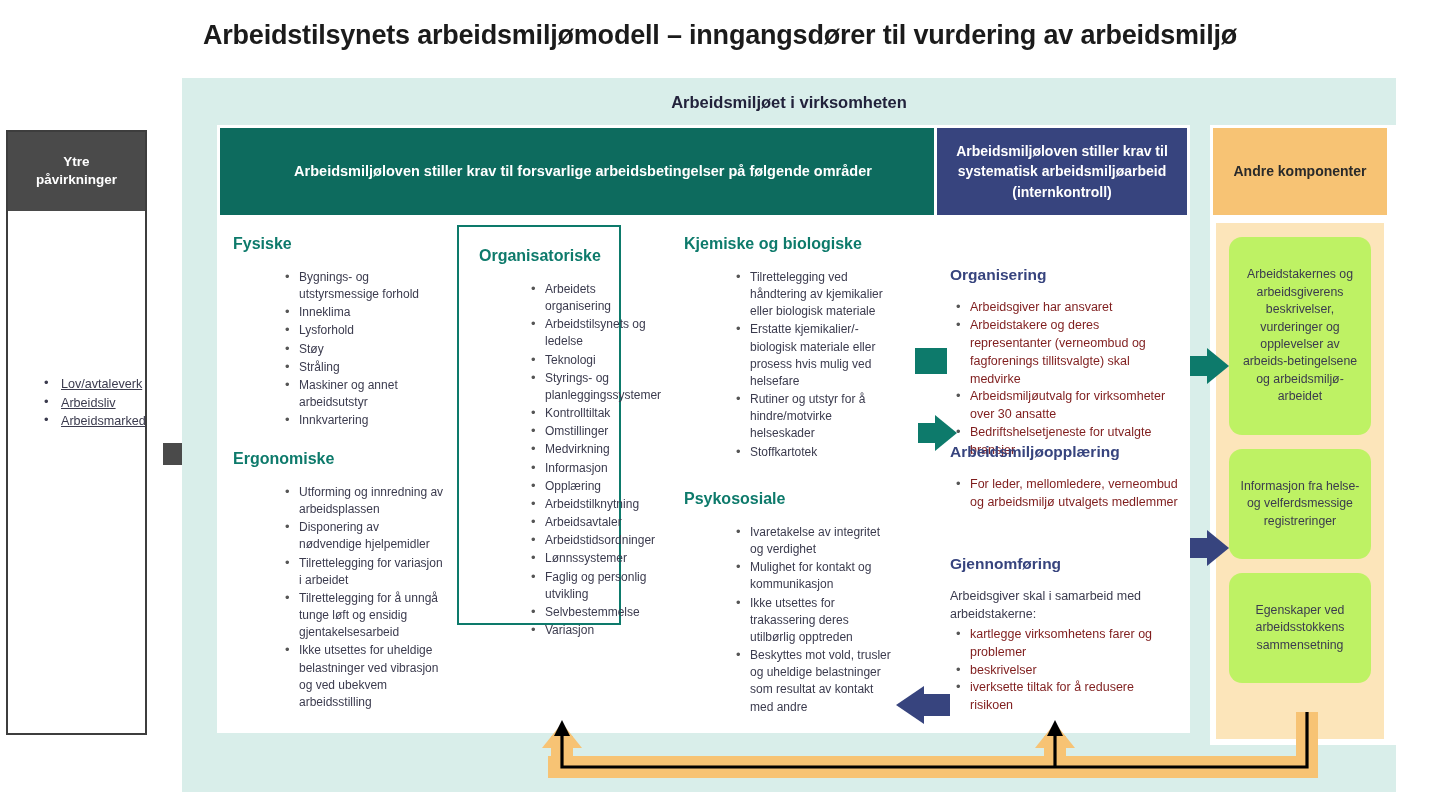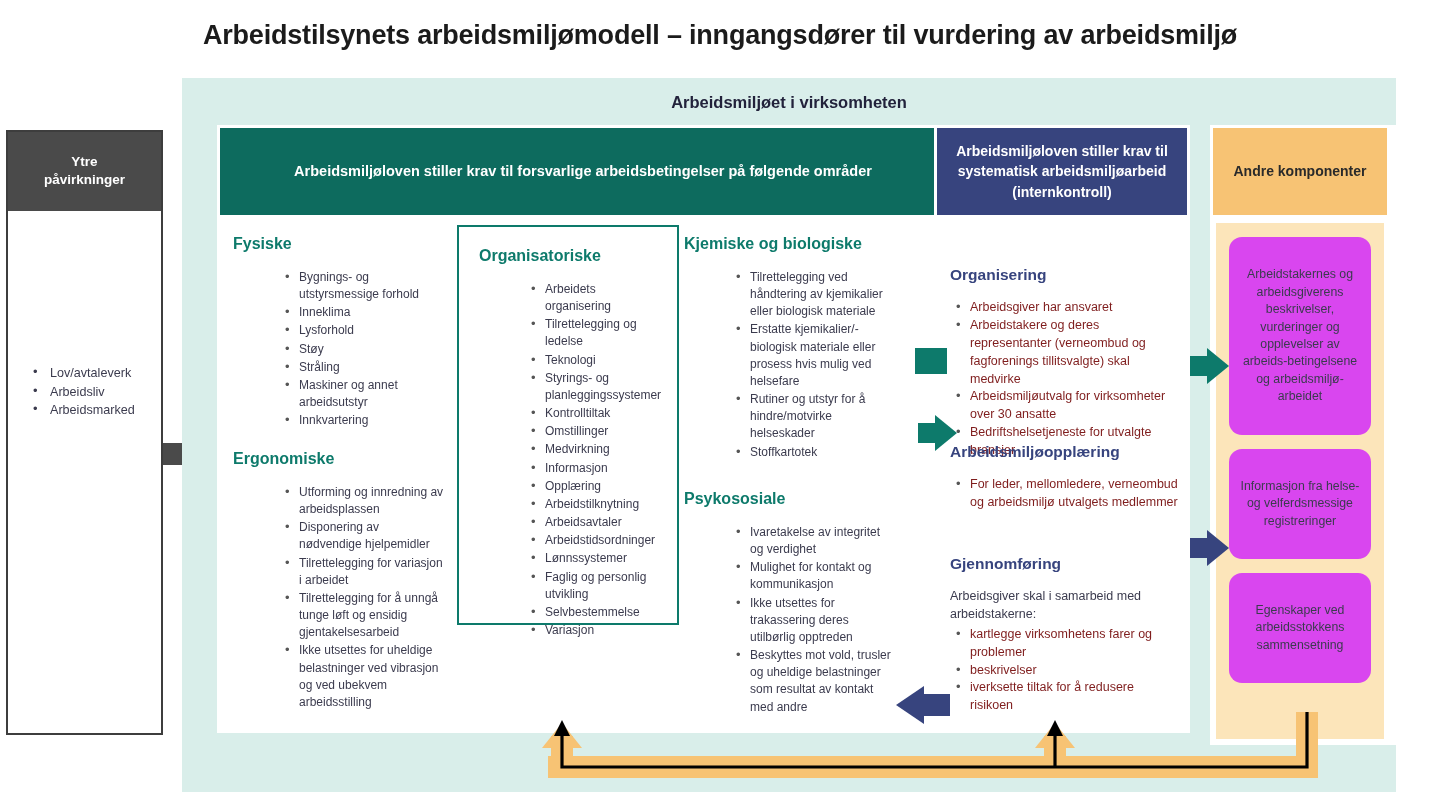--- a/index.html
+++ b/index.html
@@ -20,38 +20,38 @@
     font-size: 27px;
     font-weight: bold;
     color: #1b1b1b;
     letter-spacing: -0.2px;
   }
 
   
   .ytre-col {
     position: absolute;
     left: 6px; top: 130px;
-    width: 157px; height: 605px;
+    width: 141px; height: 605px;
     border: 2px solid #3d3d3d;
     background: #ffffff;
   }
   .ytre-head {
     background: #4a4a4a;
     color: #ffffff;
     font-size: 13.5px;
     font-weight: bold;
     text-align: center;
     padding: 21px 6px 22px 6px;
     line-height: 1.35;
   }
   .ytre-body { position: relative; height: 515px; }
   .ytre-block { position: absolute; left: 13px; width: 140px; color: #3b3b4e; font-size: 12.6px; line-height: 1.46; }
   .ytre-block.b1 { top: 148px; }
   .ytre-block.b2 { top: 365px; }
-  .ytre-block ul { margin: 5px; padding-left: 22px; list-style: none; }
+  .ytre-block ul { margin: 16px; padding-left: 22px; list-style: none; text-decoration: underline; }
   .ytre-block li { position: relative; padding-left: 2px; }
   .ytre-block li::before {
     content: "\2022";
     position: absolute; left: -15px; top: -1px;
     font-size: 13px; color: #3b3b4e;
   }
 
   
   .teal-panel {
     position: absolute;
@@ -110,21 +110,21 @@
     display: flex; align-items: center; justify-content: center;
     text-align: center; line-height: 1.4;
   }
   .card-c-body {
     position: absolute; left: 6px; top: 98px;
     width: 168px; height: 516px;
     background: #fce5ba;
   }
   .oc-box {
     position: absolute; left: 13px; width: 142px;
-    background: #d946ef;
+    background: #bef264;
     border-radius: 13px;
     color: #3b3b4e;
     font-size: 12.3px;
     line-height: 1.42;
     text-align: center;
     display: flex; align-items: center; justify-content: center;
     padding: 8px 10px;
   }
   .oc-box.o1 { top: 14px; height: 198px; }
   .oc-box.o2 { top: 226px; height: 110px; }
@@ -153,21 +153,21 @@
     font-size: 13px; color: #555;
   }
 
   .col-fysiske   { left: 16px; top: 110px;  width: 205px; }
   .col-ergo      { left: 16px; top: 325px;  width: 212px; }
 
   
   .org-box {
     position: absolute;
     left: 240px; top: 100px;
-    width: 222px; height: 400px;
+    width: 164px; height: 400px;
     border: 2.5px solid #0d7a6b;
     background: #ffffff;
   }
   .org-inner { position: absolute; left: 20px; top: 20px; width: 180px; }
 
   .col-kjemiske  { left: 467px; top: 110px; width: 205px; }
   .col-psyko     { left: 467px; top: 365px; width: 210px; }
 
   
   .ncol { position: absolute; color: #3b3b4e; left: 16px; width: 228px; }
@@ -314,21 +314,21 @@
           <li>Tilrettelegging for å unngå tunge løft og ensidig gjentakelsesarbeid</li>
           <li>Ikke utsettes for uheldige belastninger ved vibrasjon og ved ubekvem arbeidsstilling</li>
         </ul>
       </div>
 
       <div class="org-box">
         <div class="col org-inner">
           <h3>Organisatoriske</h3>
           <ul>
             <li>Arbeidets organisering</li>
-            <li>Tilrettelegging og ledelse</li>
+            <li>Arbeidstilsynets og ledelse</li>
             <li>Teknologi</li>
             <li>Styrings- og planleggingssystemer</li>
             <li>Kontrolltiltak</li>
             <li>Omstillinger</li>
             <li>Medvirkning</li>
             <li>Informasjon</li>
             <li>Opplæring</li>
             <li>Arbeidstilknytning</li>
             <li>Arbeidsavtaler</li>
             <li>Arbeidstidsordninger</li>

